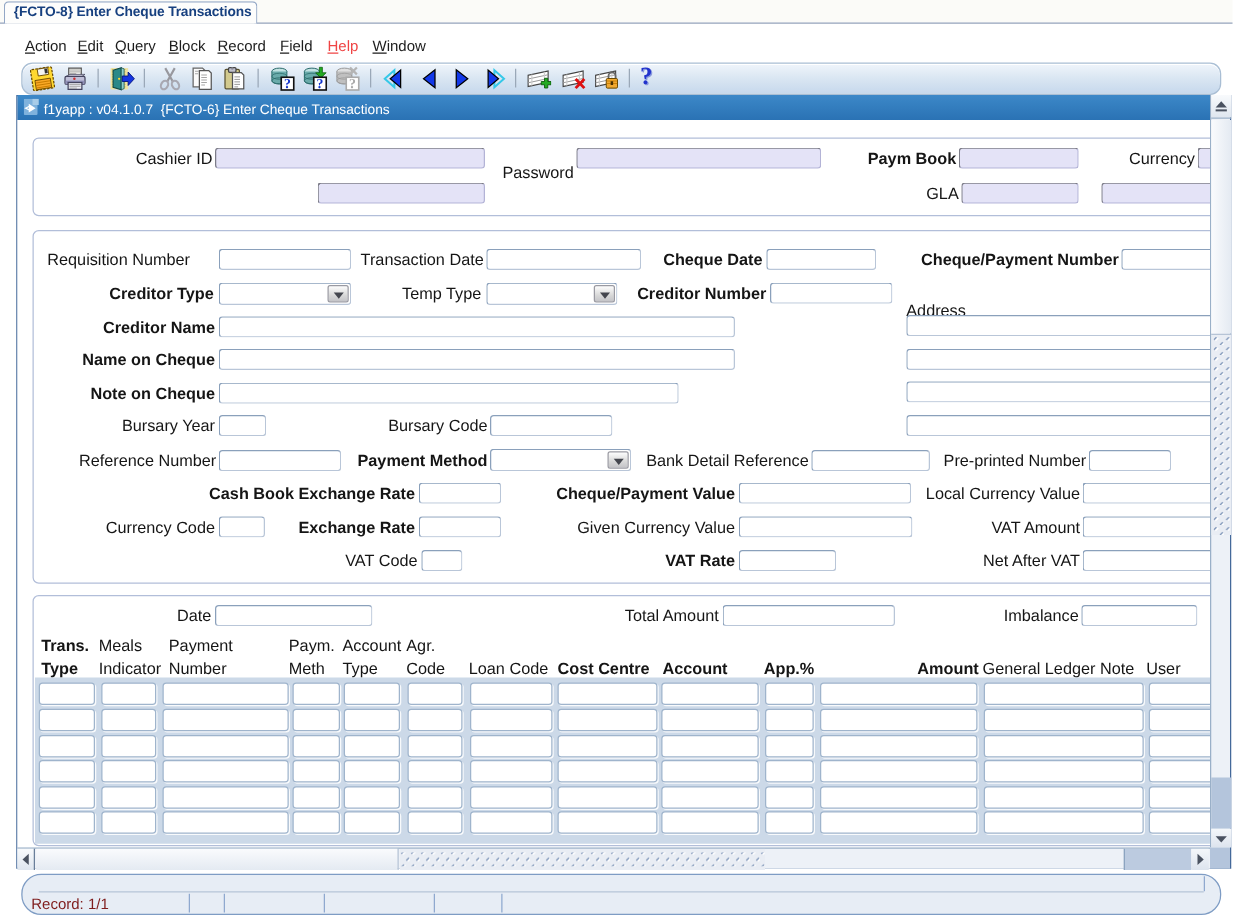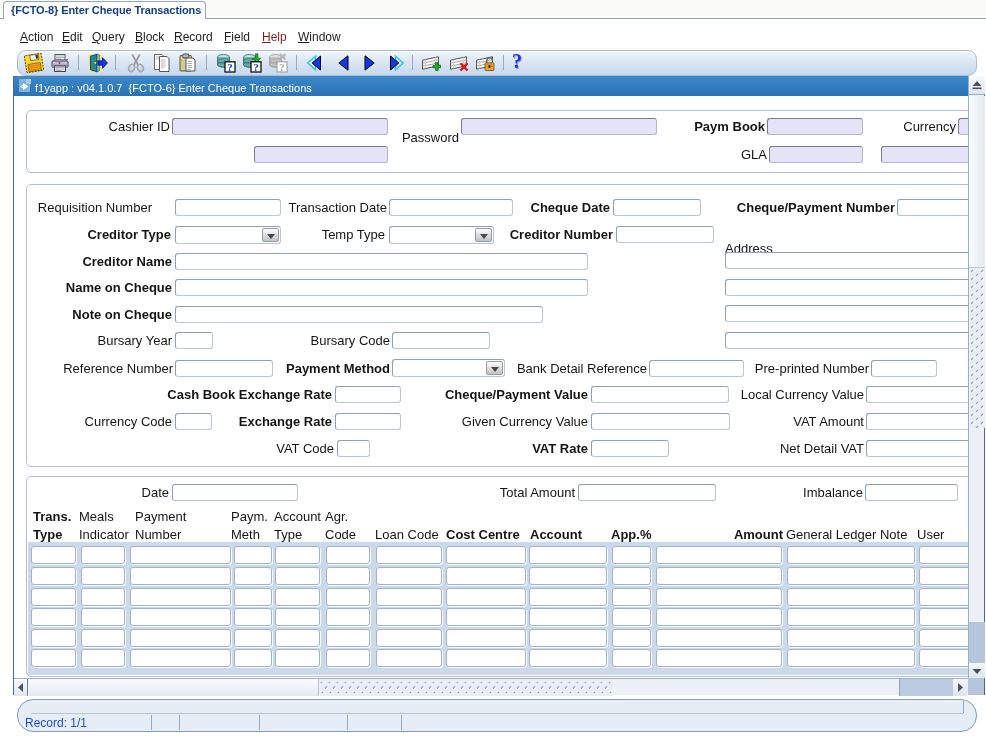--- a/index.html
+++ b/index.html
@@ -26,21 +26,21 @@
 <div class="abs" style="left:0;top:0;width:986px;height:19px;background:#fbfbf8;border-bottom:1px solid #95a4bd"></div>
 <div class="abs" style="left:3px;top:1px;width:203px;height:18px;background:#fdfdfc;border:1px solid #93a7c6;border-bottom:none;border-radius:4px 4px 0 0"></div>
 <div class="lb b" style="left:11px;top:3px;font-size:11px;letter-spacing:-.1px;color:#17407f">{FCTO-8} Enter Cheque Transactions</div>
 <div class="abs" style="left:0;top:20px;width:986px;height:30px;background:#fff"></div>
 <div class="lb" style="left:20px;top:30px;font-size:12px;color:#1d1d1d"><u>A</u>ction</div>
 <div class="lb" style="left:62px;top:30px;font-size:12px;color:#1d1d1d"><u>E</u>dit</div>
 <div class="lb" style="left:92px;top:30px;font-size:12px;color:#1d1d1d"><u>Q</u>uery</div>
 <div class="lb" style="left:135px;top:30px;font-size:12px;color:#1d1d1d"><u>B</u>lock</div>
 <div class="lb" style="left:174px;top:30px;font-size:12px;color:#1d1d1d"><u>R</u>ecord</div>
 <div class="lb" style="left:224px;top:30px;font-size:12px;color:#1d1d1d"><u>F</u>ield</div>
-<div class="lb" style="left:262px;top:30px;font-size:12px;color:#7f1d1d"><u>H</u>elp</div>
+<div class="lb" style="left:262px;top:30px;font-size:12px;color:#ef4444"><u>H</u>elp</div>
 <div class="lb" style="left:298px;top:30px;font-size:12px;color:#1d1d1d"><u>W</u>indow</div>
 
 <div class="abs" style="left:17px;top:50px;width:960px;height:26px;border-radius:9px;
  background:linear-gradient(#f0f5fb,#dbe7f3 45%,#c6d8ec);border:1px solid #a9bed4;
  box-shadow:inset 0 1px 0 #fff"></div>
 <div class="sep" style="left:78px"></div>
 <div class="sep" style="left:115px"></div>
 <div class="sep" style="left:206px"></div>
 <div class="sep" style="left:296px"></div>
 <div class="sep" style="left:412px"></div>
@@ -243,21 +243,21 @@
 <div class="lb lbr b" style="right:768px;top:414px">Exchange Rate</div>
 <div class="fw" style="left:335px;top:413px;width:66px"></div>
 <div class="lb lbr" style="right:512px;top:414px">Given Currency Value</div>
 <div class="fw" style="left:591px;top:413px;width:139px"></div>
 <div class="lb lbr" style="right:236px;top:414px">VAT Amount</div>
 <div class="fw" style="left:866px;top:413px;width:124px"></div>
 <div class="lb lbr" style="right:766px;top:441px">VAT Code</div>
 <div class="fw" style="left:337px;top:440px;width:33px"></div>
 <div class="lb lbr b" style="right:512px;top:441px">VAT Rate</div>
 <div class="fw" style="left:591px;top:440px;width:78px"></div>
-<div class="lb lbr" style="right:236px;top:441px">Net Detail VAT</div>
+<div class="lb lbr" style="right:236px;top:441px">Net After VAT</div>
 <div class="fw" style="left:866px;top:440px;width:124px"></div>
 <div class="box" style="left:26px;top:476px;width:1040px;height:201px"></div>
 <div class="lb lbr" style="right:931px;top:485px">Date</div>
 <div class="fw" style="left:172px;top:484px;width:126px"></div>
 <div class="lb lbr" style="right:525px;top:485px">Total Amount</div>
 <div class="fw" style="left:578px;top:484px;width:138px"></div>
 <div class="lb lbr" style="right:237px;top:485px">Imbalance</div>
 <div class="fw" style="left:865px;top:484px;width:93px"></div>
 <div class="lb b" style="left:33px;top:509px">Trans.</div>
 <div class="lb b" style="left:33px;top:527px">Type</div>
@@ -412,17 +412,17 @@
         <path d="M10 8.5L5 4v9z" fill="#4a5260"></path>
       </svg>
  </div>
 </div>
 <div class="abs" style="left:968px;top:678px;width:16px;height:17px;background:#b4c5dc"></div>
 
 <div class="abs" style="left:17px;top:699px;width:960px;height:33px;background:#e7edf5;
  border:1px solid #7e9cc4;border-radius:16px"></div>
 <div class="abs" style="left:31px;top:713px;width:932px;height:1px;background:#b7c5d8"></div>
 <div class="abs" style="left:963px;top:701px;width:1px;height:12px;background:#8fa9cf"></div>
-<div class="lb" style="left:25px;top:716px;color:#1d4ed8;font-size:12px">Record: 1/1</div>
+<div class="lb" style="left:25px;top:716px;color:#7f1d1d;font-size:12px">Record: 1/1</div>
 <div class="vsep" style="left:151px;top:715px;height:15px"></div>
 <div class="vsep" style="left:179px;top:715px;height:15px"></div>
 <div class="vsep" style="left:259px;top:715px;height:15px"></div>
 <div class="vsep" style="left:347px;top:715px;height:15px"></div>
 <div class="vsep" style="left:401px;top:715px;height:15px"></div>
 </body></html>

